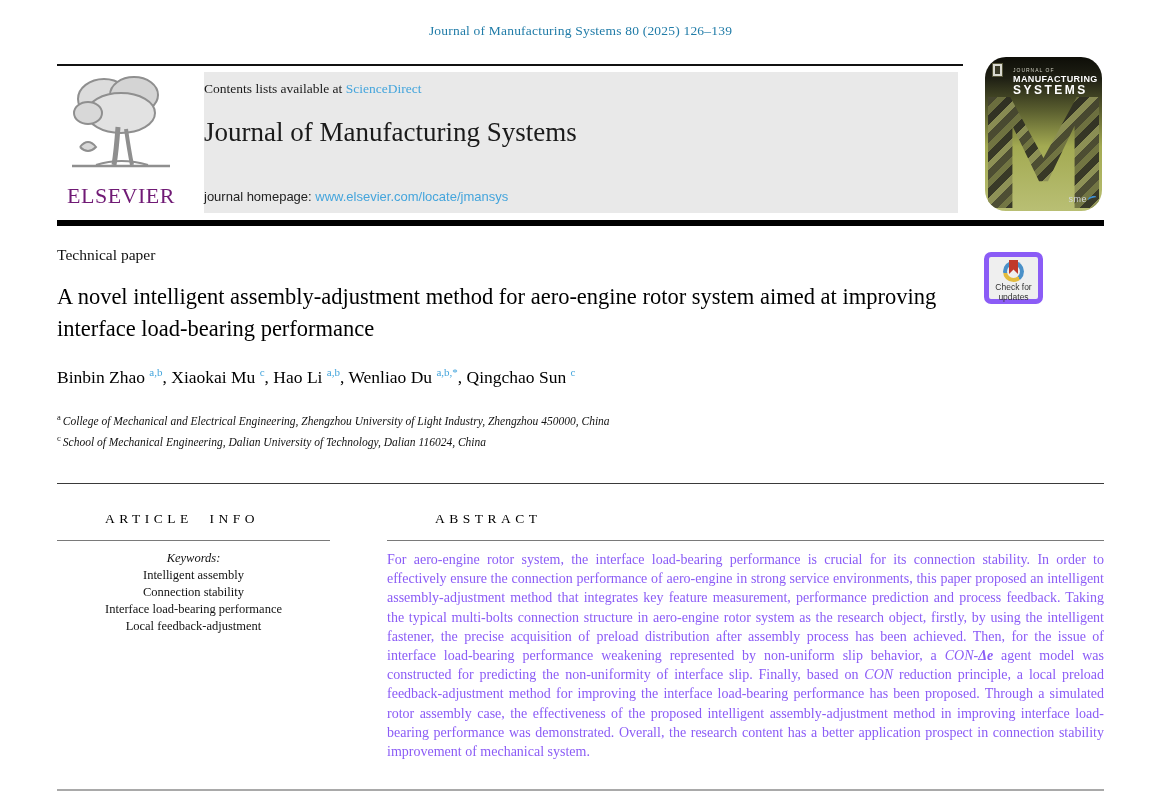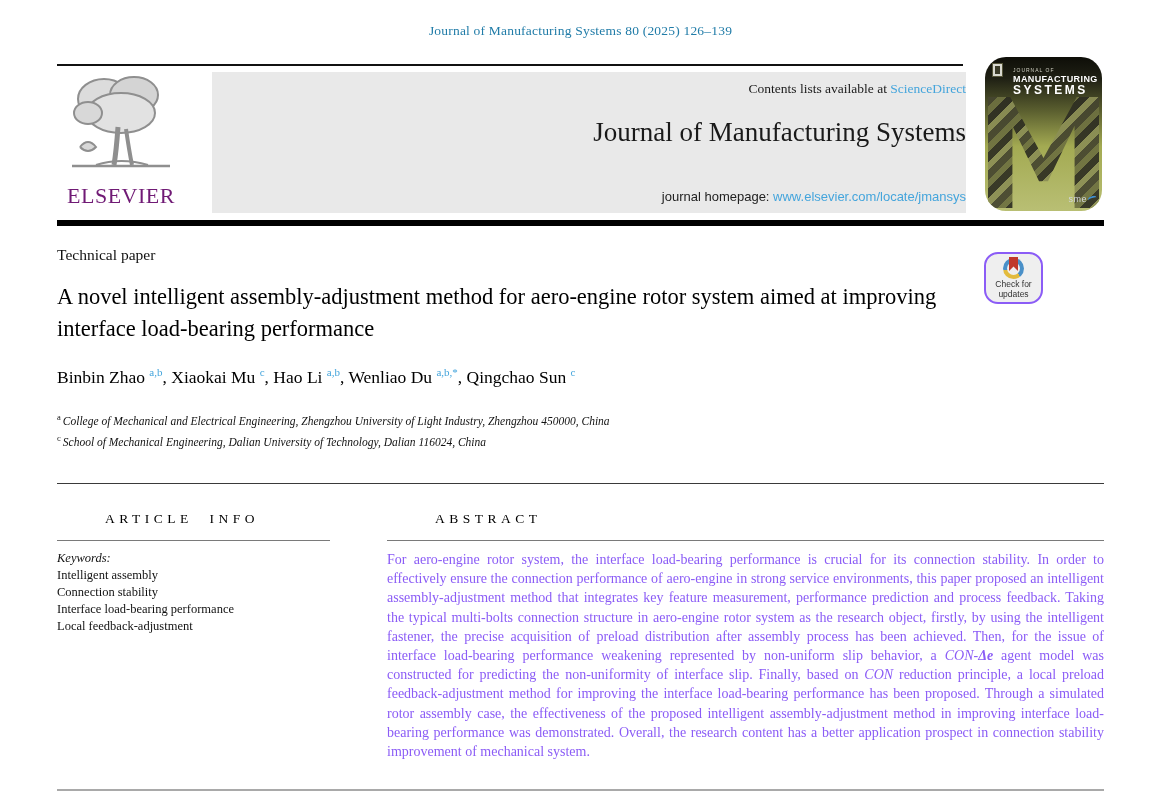--- a/index.html
+++ b/index.html
@@ -18,22 +18,22 @@
   .mid-rule    { left:57px; top:483px; width:1047px; height:1px; background:#3a3a3a; }
   .bottom-rule { left:57px; top:789px; width:1047px; height:2px; background:#a9a9a9; }
 
   
   .logo-block { position:absolute; left:57px; top:69px; width:128px; height:145px; text-align:center; }
   .logo-tree { display:block; margin:0 auto; }
   .elsevier-word { display:block; margin-top:2px; font-size:22px; color:#701a75;
                    font-family:"Liberation Serif", serif; letter-spacing:0.5px; }
 
   
-  .banner { position:absolute; left:212px; top:72px; width:754px; height:141px;
-            background:#e9e9e9; text-align:right; }
+  .banner { position:absolute; left:204px; top:72px; width:754px; height:141px;
+            background:#e9e9e9; text-align:left; }
   .banner-line1 { padding-top:9px; font-size:13.5px; color:#1a1a1a; }
   .link-blue { color:#45a5dc; text-decoration:none; cursor:pointer; }
   .banner-title { margin-top:20px; font-size:27px; color:#1a1a1a; }
   .banner-homepage { position:absolute; bottom:9px; left:0; width:100%;
                      font-family:"Liberation Sans", sans-serif; font-size:13px; color:#222; }
 
   
   .cover { position:absolute; left:985px; top:57px; width:117px; height:154px;
            background:linear-gradient(180deg,#0e0e08 0%,#1f2014 14%,#585c2e 34%,#a3aa52 58%,#b9bf74 100%);
            overflow:hidden;border-radius:21px; }
@@ -53,42 +53,42 @@
   .cover-sme:after { content:""; display:inline-block; width:9px; height:4px; margin-left:1px;
                      border-top:2px solid #3f8fd0; border-radius:50%; transform:rotate(-18deg); }
 
   
   .type-label { position:absolute; left:57px; top:246px; font-size:15.5px; }
   .article-title { position:absolute; left:57px; top:281px; width:890px;
                    font-size:22.5px; line-height:32px; color:#000; }
 
   
   .cfu { position:absolute; left:984px; top:252px; width:59px; height:52px; background:#efefef;
-         border:2px solid #8b5cf6; border-radius:14px; text-align:center; cursor:pointer; }
+         border:5px solid #8b5cf6; border-radius:7px; text-align:center; cursor:pointer; }
   .cfu-circle { position:relative; display:block; margin:4px auto 1px; width:21px; height:21px; border-radius:50%;
                 background:conic-gradient(#4a90c8 0 140deg, #e3bb3d 140deg 260deg, #4a90c8 260deg 360deg); }
   .cfu-circle:before { content:""; position:absolute; left:4px; top:4px; width:13px; height:13px;
                        border-radius:50%; background:#efefef; }
   .cfu-bookmark { position:absolute; left:6px; top:-1px; width:9px; height:14px; background:#c0392b;
                   clip-path:polygon(0 0,100% 0,100% 100%,50% 68%,0 100%); }
   .cfu-text { font-family:"Liberation Sans", sans-serif; font-size:8.5px; line-height:1.15; color:#333; }
 
   
   .authors { position:absolute; left:57px; top:366px; font-size:17.5px; color:#000; }
   .authors sup { font-size:11px; color:#45a5dc; }
   .affiliations { position:absolute; left:57px; top:409px; font-size:11.5px; font-style:italic;
                   line-height:17.5px; color:#111; }
   .affiliations sup { font-style:normal; font-size:8.5px; margin-right:2px; }
 
   
   .col-left  { position:absolute; left:57px;  top:511px; width:273px; }
   .col-right { position:absolute; left:387px; top:511px; width:717px; }
   .section-heading { font-size:13.5px; letter-spacing:4.5px; word-spacing:9px; color:#000;margin-left:48px; }
   .heading-rule { margin-top:13px; height:1px; background:#7a7a7a; width:100%; }
-  .keywords { margin-top:9px; font-size:12.5px; line-height:17px; }
+  .keywords { margin-top:9px; font-size:12.5px; line-height:17px;text-align:center; }
   .keywords-label { font-style:italic; }
   .abstract-text { margin-top:9px; font-size:14px; line-height:19.2px; text-align:justify; color:#8b5cf6; }
   .seg-italic { font-style:italic; }
   .seg-bold-italic { font-style:italic; font-weight:bold; }
 </style>
 </head>
 <body>
 
 <div id="page">
 

